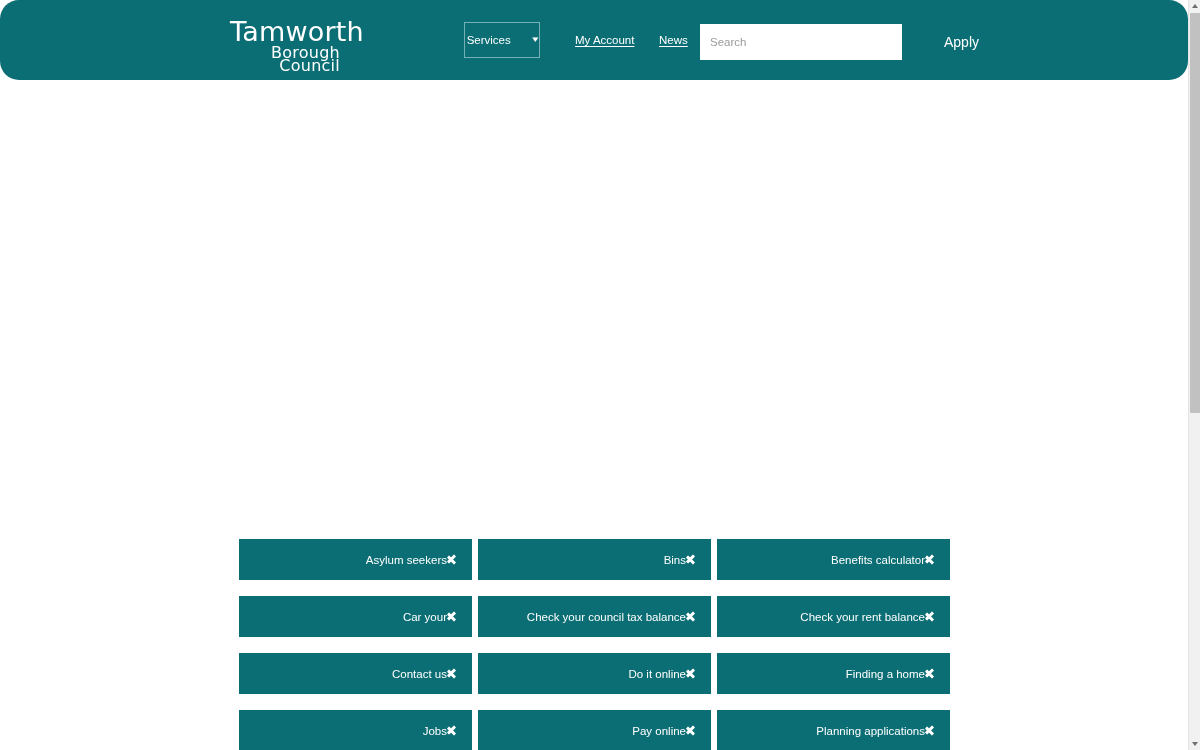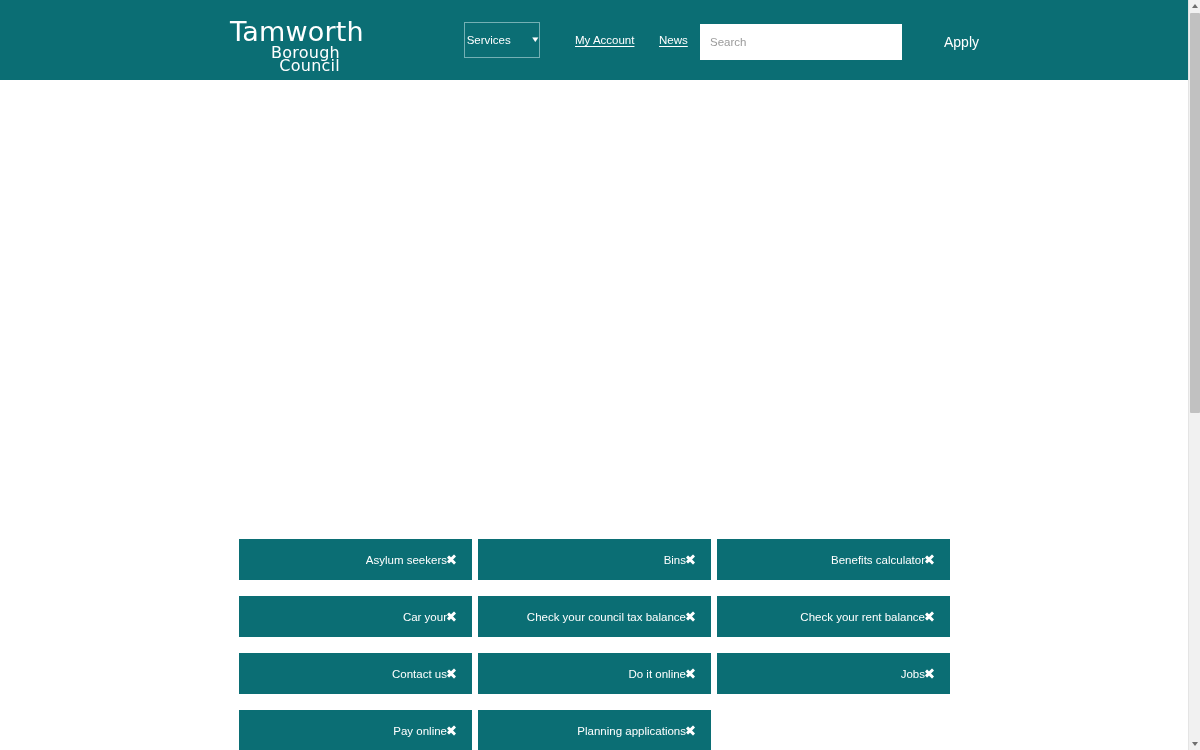--- a/index.html
+++ b/index.html
@@ -28,20 +28,21 @@
 
   
   .site-header {
     position: absolute;
     top: 0;
     left: 0;
     width: 1188px;
     height: 80px;
     background: #0b6e74;
     box-sizing: border-box;
+    border-radius: 19px;
   }
 
   .header-inner {
     position: relative;
     width: 100%;
     height: 100%;
   }
 
   
   .logo {
@@ -312,20 +313,24 @@
       <a class="quick-link" href="#">
         <span class="ql-label">Check your rent balance</span>
         <span class="ql-chevron"></span>
       </a>
       <a class="quick-link" href="#">
         <span class="ql-label">Contact us</span>
         <span class="ql-chevron"></span>
       </a>
       <a class="quick-link" href="#">
         <span class="ql-label">Do it online</span>
+        <span class="ql-chevron"></span>
+      </a>
+      <a class="quick-link" href="#">
+        <span class="ql-label">Finding a home</span>
         <span class="ql-chevron"></span>
       </a>
       <a class="quick-link" href="#">
         <span class="ql-label">Jobs</span>
         <span class="ql-chevron"></span>
       </a>
       <a class="quick-link" href="#">
         <span class="ql-label">Pay online</span>
         <span class="ql-chevron"></span>
       </a>

